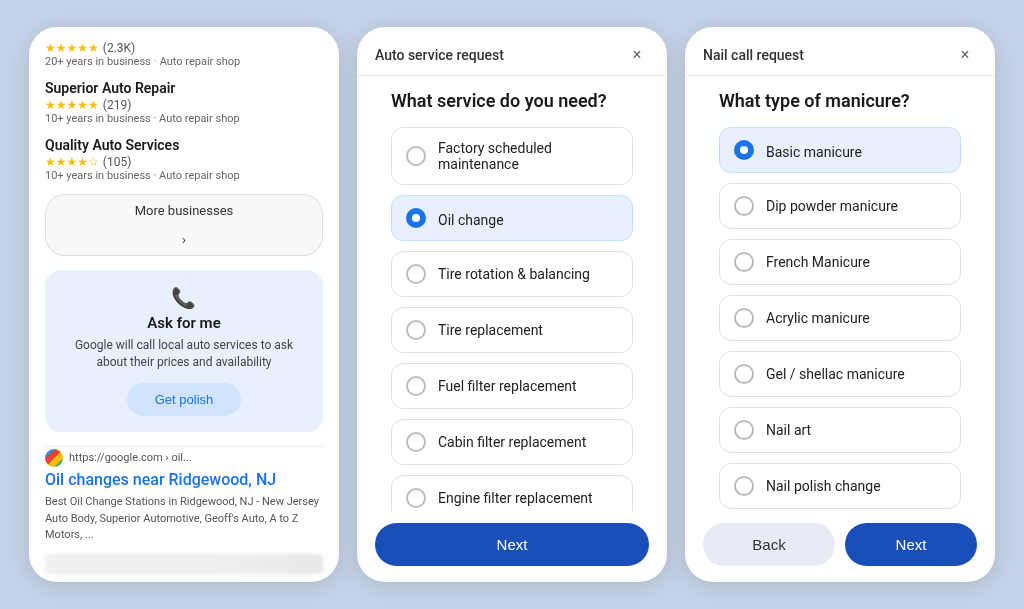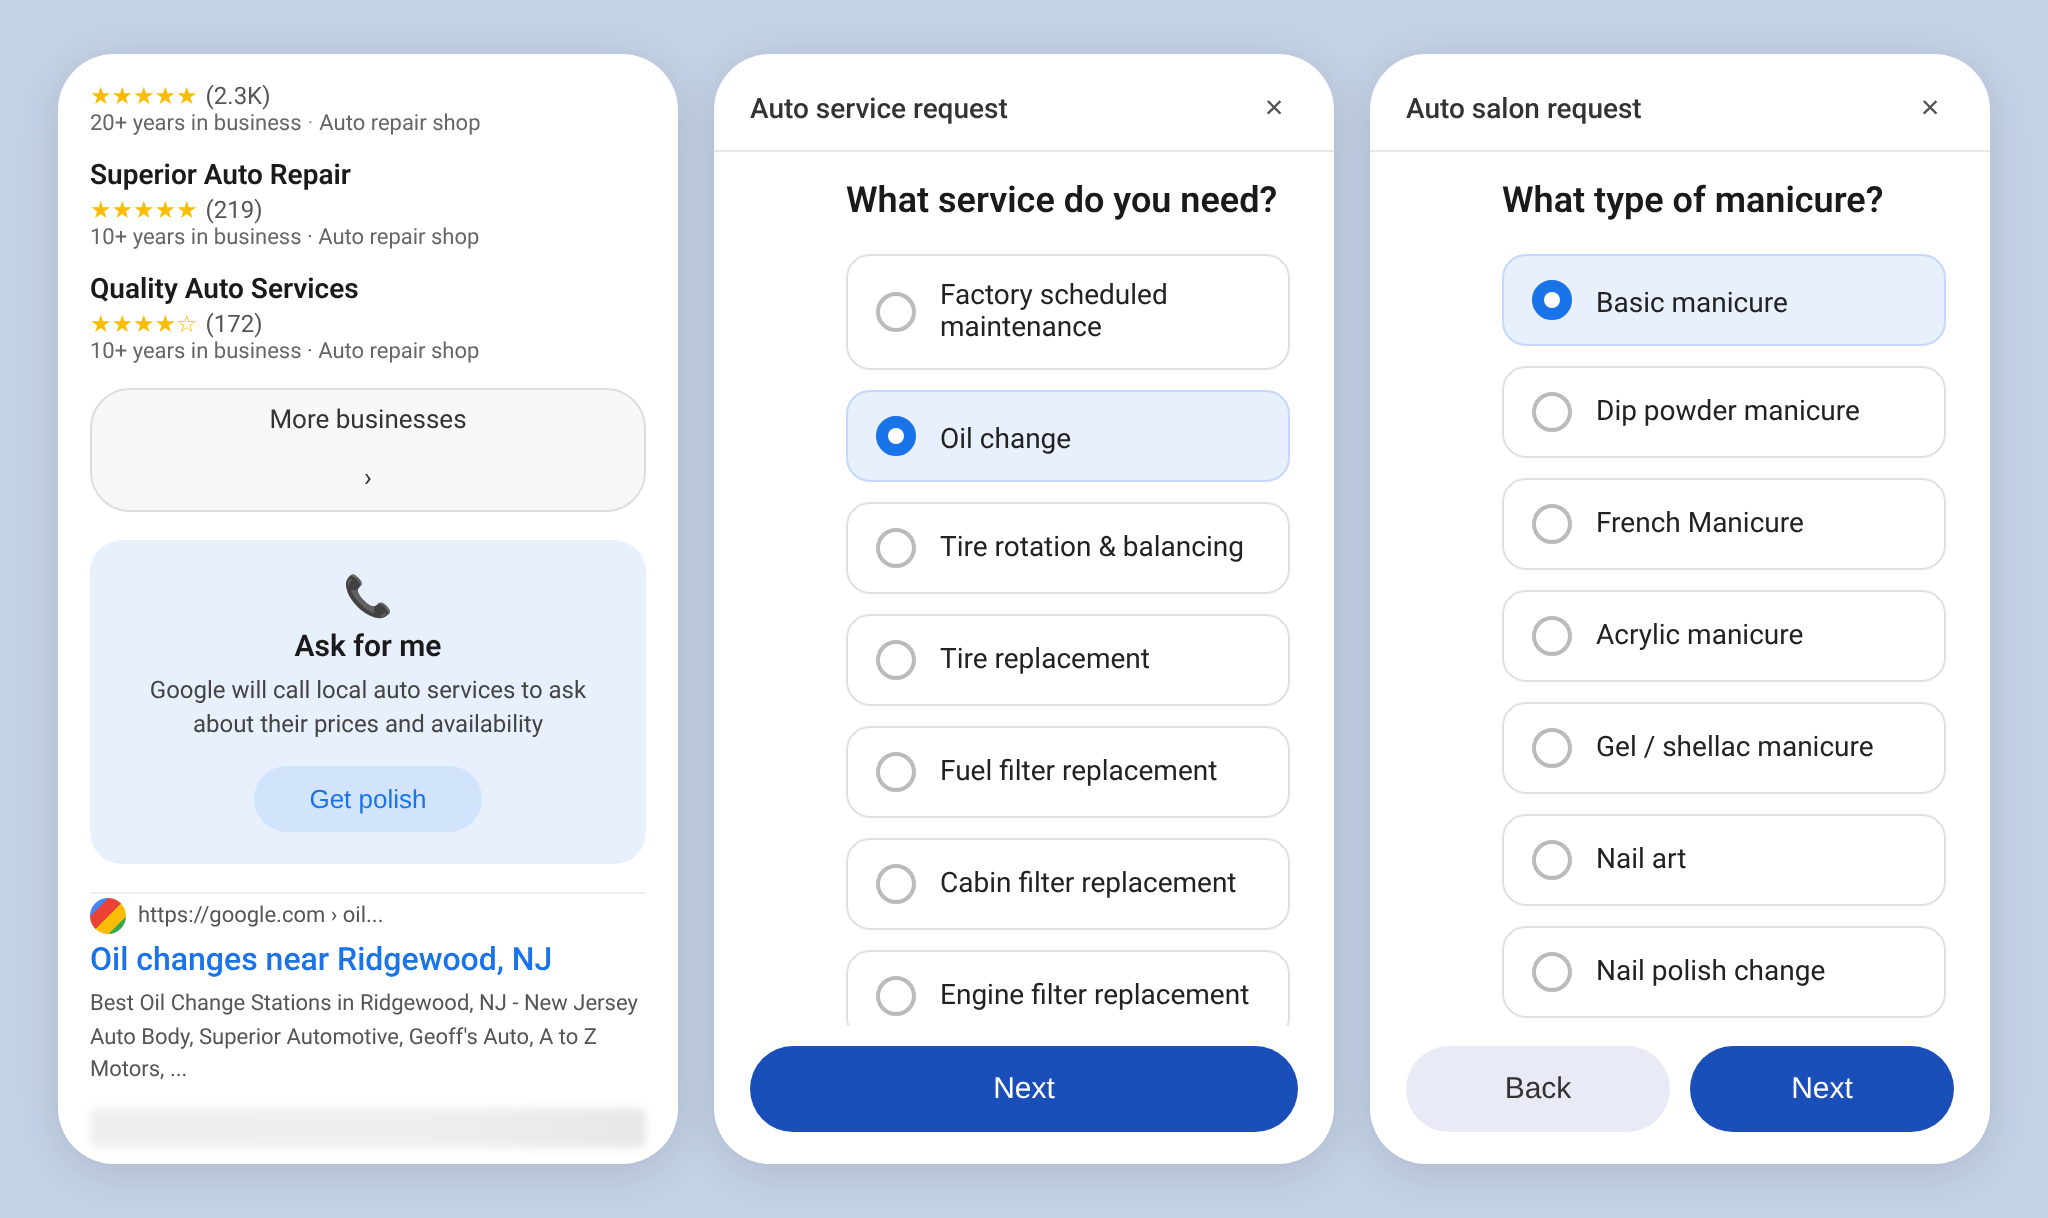--- a/index.html
+++ b/index.html
@@ -145,21 +145,21 @@
     .close-btn {
       width: 24px; height: 24px;
       display: flex; align-items: center; justify-content: center;
       cursor: pointer;
       color: #555;
       font-size: 16px;
       border-radius: 50%;
       border: none;
       background: transparent;
     }
-    .dialog-body { flex: 1; overflow-y: auto; padding: 14px 22px; margin-left: 44px; }
+    .dialog-body { flex: 1; overflow-y: auto; padding: 14px 34px; }
     .dialog-question { font-size: 18px; font-weight: 600; color: #1a1a1a; margin-bottom: 16px; }
     .radio-option {
       display: flex;
       align-items: center;
       gap: 12px;
       padding: 12px 14px;
       border-radius: 12px;
       border: 1px solid #e0e0e0;
       margin-bottom: 10px;
       cursor: pointer;
@@ -243,21 +243,21 @@
           <span class="stars">★★★★★</span>
           <span class="review-count">(219)</span>
         </div>
         <div class="business-sub">10+ years in business · Auto repair shop</div>
       </div>
 
       <div class="business-entry">
         <div class="business-name">Quality Auto Services</div>
         <div class="rating-row">
           <span class="stars">★★★★☆</span>
-          <span class="review-count">(172)</span>
+          <span class="review-count">(105)</span>
         </div>
         <div class="business-sub">10+ years in business · Auto repair shop</div>
       </div>
 
       <div class="more-businesses-btn">
         <span>More businesses</span>
         <span class="chevron">›</span>
       </div>
 
       <div class="ask-for-me-box">
@@ -317,21 +317,21 @@
           </div>
         </div>
     </div>
     <div class="dialog-footer">
       <button class="next-btn">Next</button>
     </div>
   </div>
 
   <div class="dialog-panel">
     <div class="dialog-header">
-      <span class="dialog-title">Auto salon request</span>
+      <span class="dialog-title">Nail call request</span>
       <button class="close-btn">×</button>
     </div>
     <div class="dialog-body">
       <div class="dialog-question">What type of manicure?</div>
       <div id="right-options">
           <div class="radio-option selected">
             <div class="radio-circle checked"></div>
             <span class="radio-label">Basic manicure</span>
           </div>
           <div class="radio-option">

